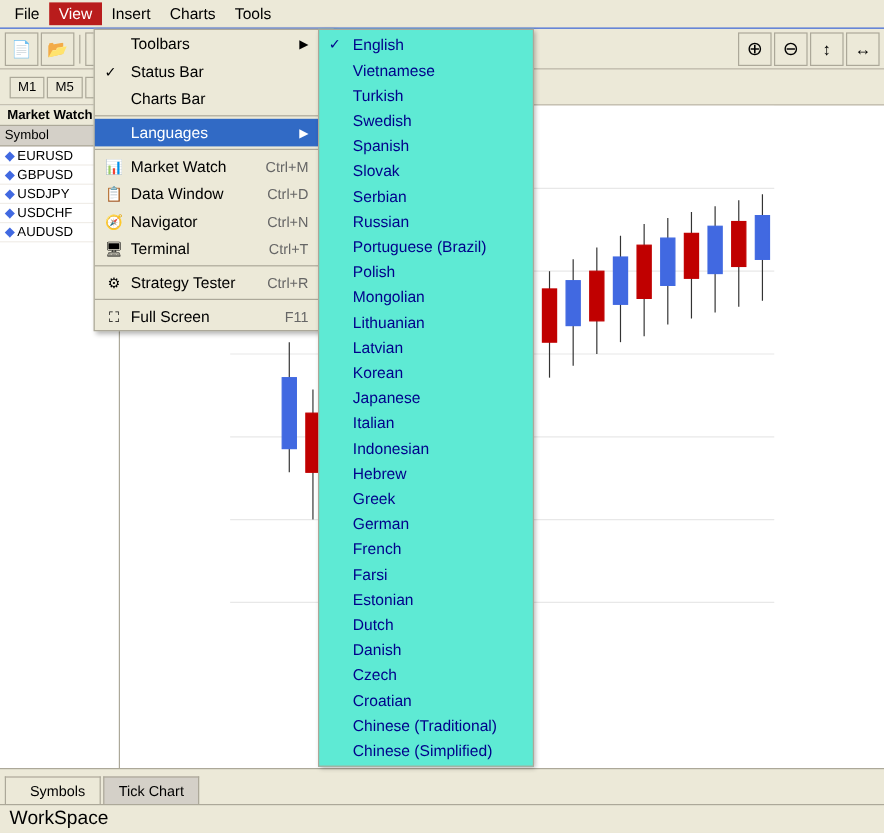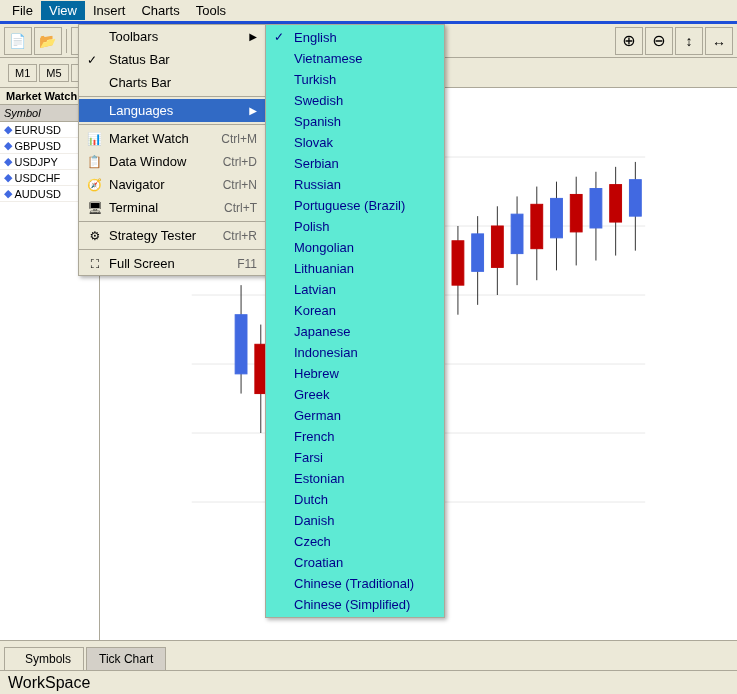--- a/index.html
+++ b/index.html
@@ -21,32 +21,32 @@
       position: relative;
     }
 
     
     .menu-bar {
       background: #ece9d8;
       height: 24px;
       display: flex;
       align-items: center;
       padding: 2px 4px;
-      border-bottom: 3px solid #1d4ed8;
+      border-bottom: 1px solid #1d4ed8;
     }
 
     .menu-item {
       padding: 2px 8px;
       cursor: pointer;
       font-size: 13px;
       color: #000;
     }
 
     .menu-item.active {
-      background: #0369a1;
+      background: #b91c1c;
       color: #fff;
     }
 
     
     .toolbar {
       background: #ece9d8;
       height: 34px;
       display: flex;
       align-items: center;
       padding: 2px 4px;
@@ -128,21 +128,21 @@
     }
 
     .mw-col-header {
       display: flex;
       padding: 2px 4px;
       background: #d4d0c8;
       border-bottom: 1px solid #aca899;
       font-size: 11px;
     }
 
-    .mw-col-symbol { flex: 1; font-style: italic; }
+    .mw-col-symbol { flex: 1; }
 
     .mw-row {
       display: flex;
       padding: 1px 4px;
       align-items: center;
       border-bottom: 1px solid #f0ede8;
       font-size: 11px;
     }
 
     
@@ -506,20 +506,21 @@
       <div class="lang-item">Slovak</div>
       <div class="lang-item">Serbian</div>
       <div class="lang-item">Russian</div>
       <div class="lang-item">Portuguese (Brazil)</div>
       <div class="lang-item">Polish</div>
       <div class="lang-item">Mongolian</div>
       <div class="lang-item">Lithuanian</div>
       <div class="lang-item">Latvian</div>
       <div class="lang-item">Korean</div>
       <div class="lang-item">Japanese</div>
+      <div class="lang-item">Italian</div>
       <div class="lang-item">Indonesian</div>
       <div class="lang-item">Hebrew</div>
       <div class="lang-item">Greek</div>
       <div class="lang-item">German</div>
       <div class="lang-item">French</div>
       <div class="lang-item">Farsi</div>
       <div class="lang-item">Estonian</div>
       <div class="lang-item">Dutch</div>
       <div class="lang-item">Danish</div>
       <div class="lang-item">Czech</div>

